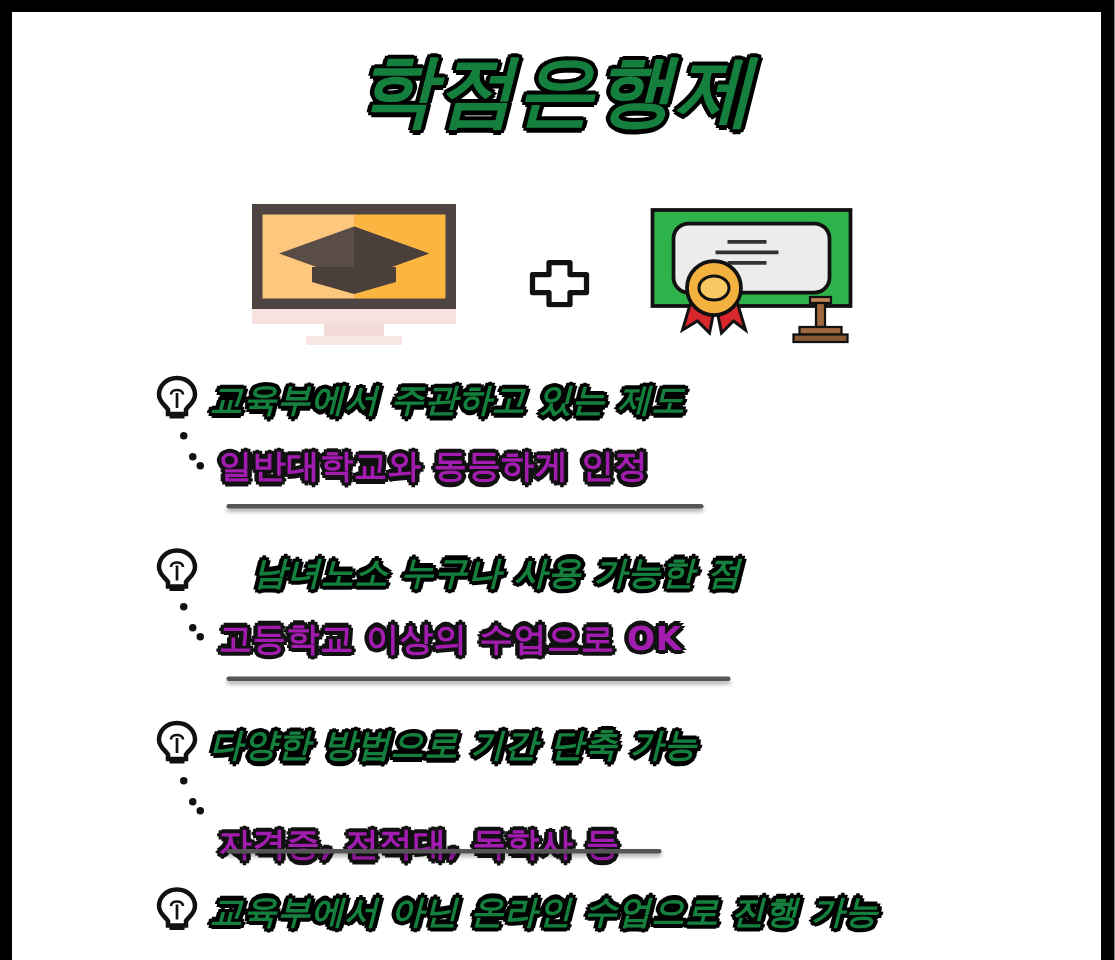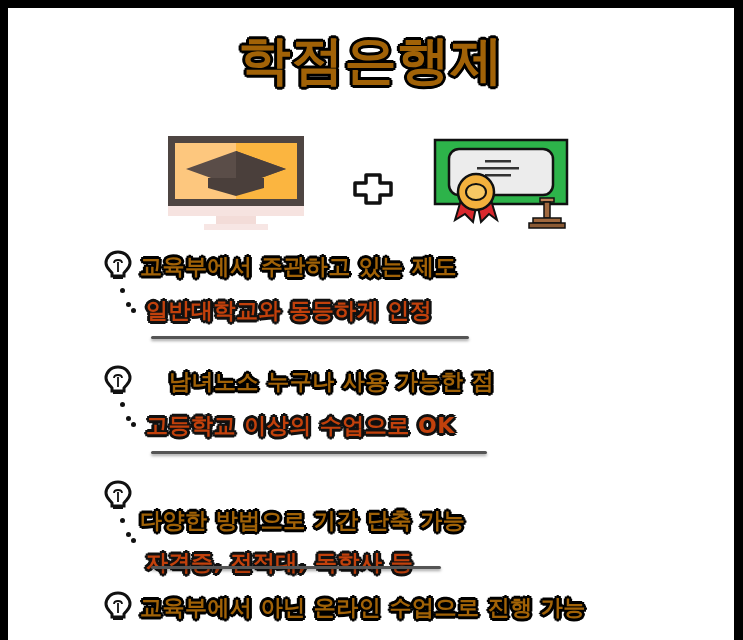--- a/index.html
+++ b/index.html
@@ -15,27 +15,28 @@
   .title {
     position: absolute; left: 0; top: 18px; width: 726px; text-align: center;
     font-size: 52px; font-weight: 900; color: #fff; letter-spacing: 1px;
     -webkit-text-stroke: 3px #000;
     paint-order: stroke fill;
     text-shadow: 0 0 0 #000, 2px 2px 0 #000, -2px -2px 0 #000, 2px -2px 0 #000, -2px 2px 0 #000,
                  4px 0 0 #000, -4px 0 0 #000, 0 4px 0 #000, 0 -4px 0 #000;
   }
   .icons { position: absolute; left: 0; top: 0; }
   .stroke-text {
-    color: #a16207; font-weight: 900;
+    color: #15803d; font-weight: 900;
     text-shadow: 2px 0 0 #000, -2px 0 0 #000, 0 2px 0 #000, 0 -2px 0 #000,
                  2px 2px 0 #000, -2px -2px 0 #000, 2px -2px 0 #000, -2px 2px 0 #000,
                  3px 0 0 #000, -3px 0 0 #000, 0 3px 0 #000, 0 -3px 0 #000;
+    font-style: italic;
   }
   .pink-text {
-    color: #c2410c; font-weight: 900;
+    color: #a21caf; font-weight: 900;
     text-shadow: 2px 0 0 #111, -2px 0 0 #111, 0 2px 0 #111, 0 -2px 0 #111,
                  2px 2px 0 #111, -2px -2px 0 #111, 2px -2px 0 #111, -2px 2px 0 #111,
                  3px 0 0 #111, -3px 0 0 #111, 0 3px 0 #111, 0 -3px 0 #111;
   }
   .item { position: absolute; left: 0; }
   .bulb { position: absolute; left: 96px; width: 28px; height: 30px; }
   .main-line {
     position: absolute; left: 132px; font-size: 22px; white-space: nowrap; letter-spacing: 0.5px;
   }
   .sub-line {
@@ -113,21 +114,21 @@
     <div class="sub-line pink-text" style="top:403px;">고등학교 이상의 수업으로 OK</div>
     <div class="underline" style="left:143px; top:443px; width:336px;"></div>
   </div>
 
   <div class="item">
     <svg class="bulb" style="top:472px;" viewBox="0 0 28 30">
       <path d="M14,2 C6,2 2,8 2,13 C2,18 6,20 8,23 L8,26 L20,26 L20,23 C22,20 26,18 26,13 C26,8 22,2 14,2 Z" fill="#fff" stroke="#111" stroke-width="3"></path>
       <path d="M10,13 C10,9 18,9 18,13 M14,12 L14,22" fill="none" stroke="#111" stroke-width="1.8"></path>
       <rect x="9" y="26" width="10" height="3" fill="#111"></rect>
     </svg>
-    <div class="main-line stroke-text" style="top:474px;margin-top:24px;">다양한 방법으로 기간 단축 가능</div>
+    <div class="main-line stroke-text" style="top:474px;">다양한 방법으로 기간 단축 가능</div>
     <div class="dot" style="left:112px; top:510px;"></div>
     <div class="dot" style="left:118px; top:524px;"></div>
     <div class="dot" style="left:123px; top:530px;"></div>
     <div class="sub-line pink-text" style="top:540px;">자격증, 전적대, 독학사 등</div>
     <div class="underline" style="left:143px; top:558px; width:290px;"></div>
   </div>
 
   <div class="item">
     <svg class="bulb" style="top:583px;" viewBox="0 0 28 30">
       <path d="M14,2 C6,2 2,8 2,13 C2,18 6,20 8,23 L8,26 L20,26 L20,23 C22,20 26,18 26,13 C26,8 22,2 14,2 Z" fill="#fff" stroke="#111" stroke-width="3"></path>

